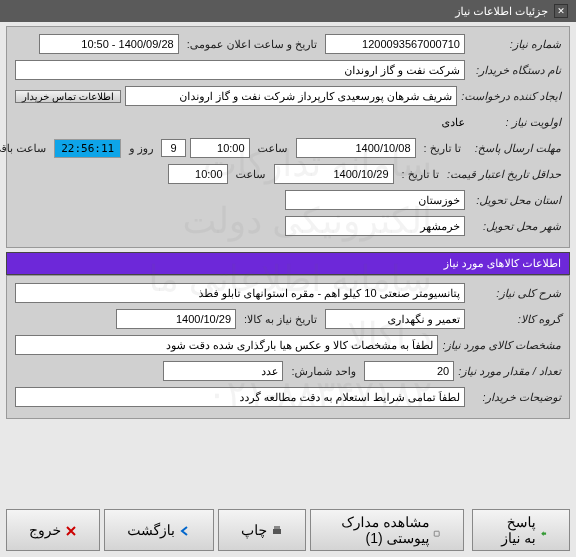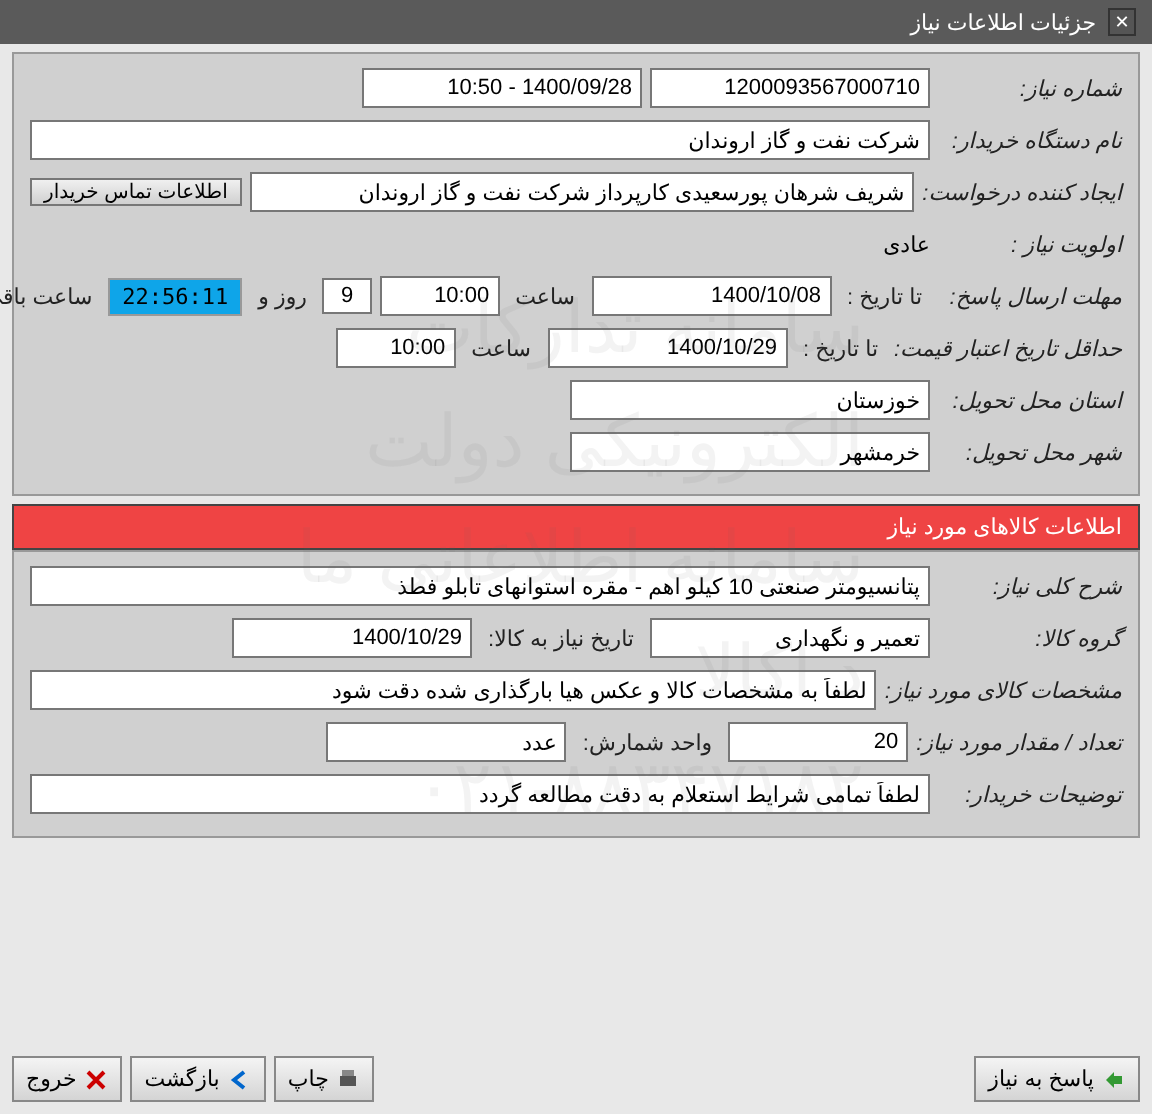--- a/index.html
+++ b/index.html
@@ -91,42 +91,42 @@
   border: 1px solid #999;
   padding: 2px 6px;
   font-family: monospace;
 }
 .daysbox {
   background: #fff;
   border: 1px solid #777;
   padding: 2px 8px;
 }
 .section-header {
-  background: #ef4444;
+  background: #6d28d9;
   color: #fff;
   padding: 4px 8px;
   font-size: 11px;
   margin: 4px 6px 0 6px;
   border: 1px solid #444;
 }
 .footer {
   position: absolute;
   bottom: 6px;
   left: 6px;
   right: 6px;
   display: flex;
   gap: 4px;
   justify-content: flex-start;
   direction: ltr;
 }
 .footer .btn {
   background: linear-gradient(#f4f4f4,#d4d4d4);
   border: 1px solid #888;
-  padding: 4px 6px;
-  font-size: 11px;
+  padding: 4px 22px;
+  font-size: 14px;
   cursor: pointer;
   display: flex;
   align-items: center;
   gap: 4px;
   direction: rtl;
   text-align: right;
 }
 .footer .spacer { flex: 1; }
 .icon {
   width: 12px;
@@ -153,20 +153,21 @@
   <span class="close">✕</span>
   <span>جزئیات اطلاعات نیاز</span>
 </div>
 
 <div class="panel">
   <div class="panel-body">
 
     <div class="row">
       <span class="label">شماره نیاز:</span>
       <input class="text w140" value="1200093567000710" style="">
+      <span class="label-inline">تاریخ و ساعت اعلان عمومی:</span>
       <input class="text w140" value="1400/09/28 - 10:50" style="">
     </div>
 
     <div class="row">
       <span class="label">نام دستگاه خریدار:</span>
       <input class="text flex1" value="شرکت نفت و گاز اروندان" style="">
     </div>
 
     <div class="row">
       <span class="label">ایجاد کننده درخواست:</span>
@@ -268,20 +269,28 @@
   </button>
   <button class="btn">
     <span class="icon">
       <svg viewBox="0 0 12 12">
           <rect x="2" y="4" width="8" height="5" fill="#555"></rect>
           <rect x="3" y="1" width="6" height="3" fill="#888"></rect>
         </svg>
     </span>
     <span>چاپ</span>
   </button>
+  <button class="btn">
+    <span class="icon">
+      <svg viewBox="0 0 12 12">
+          <rect x="2" y="2" width="8" height="8" rx="1" fill="none" stroke="#555"></rect>
+        </svg>
+    </span>
+    <span>مشاهده مدارک پیوستی (1)</span>
+  </button>
   <div class="spacer"></div>
   <button class="btn">
     <span class="icon">
       <svg viewBox="0 0 12 12">
           <path d="M2 6 L6 2 L6 4 L10 4 L10 8 L6 8 L6 10 Z" fill="#393"></path>
         </svg>
     </span>
     <span>پاسخ به نیاز</span>
   </button>
 </div>

